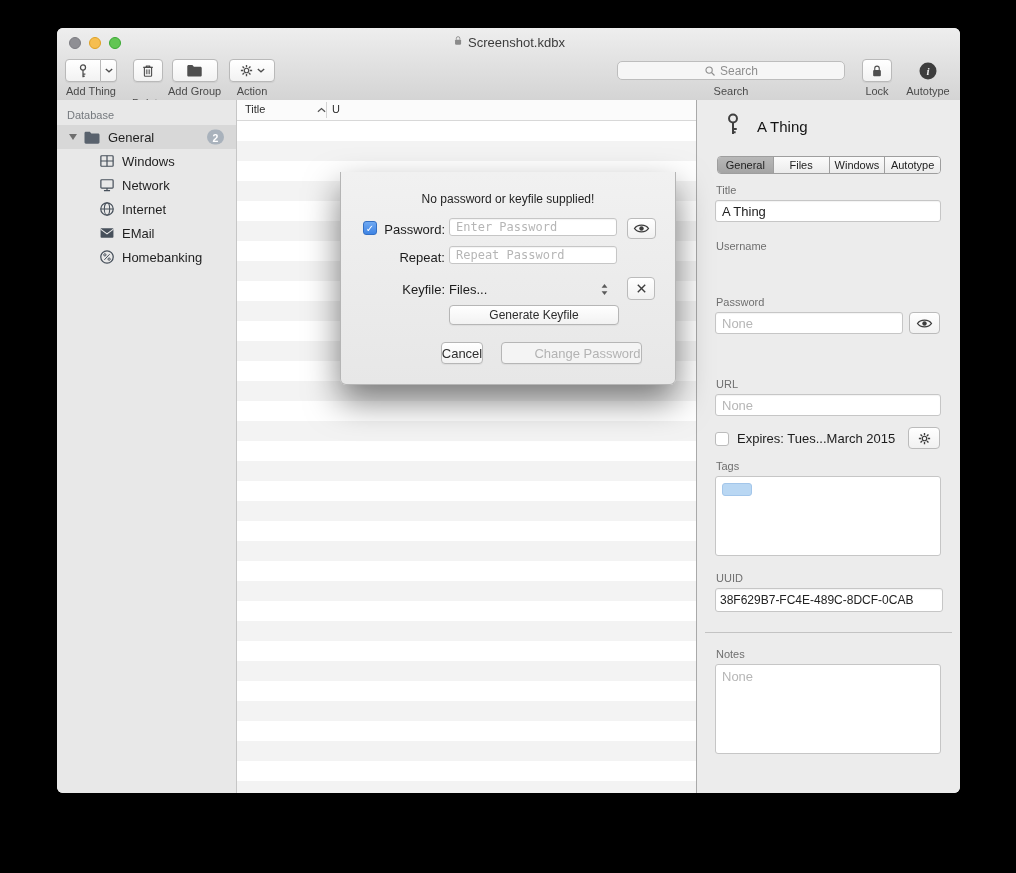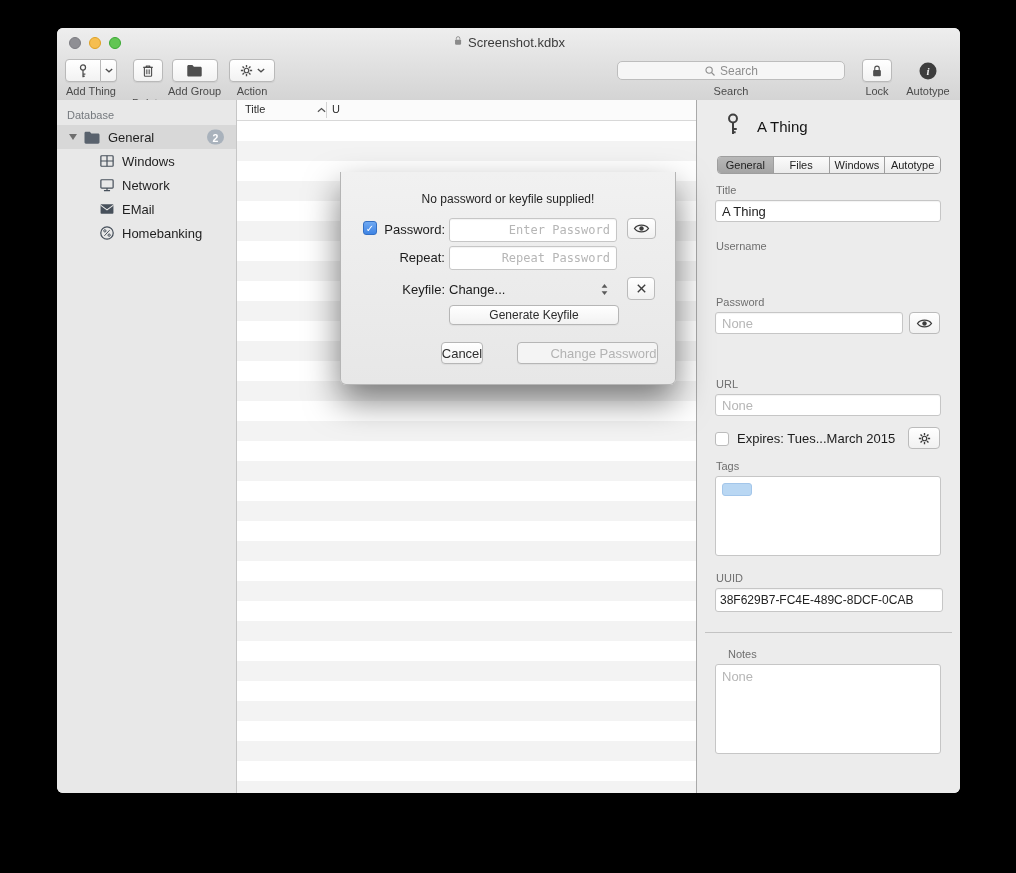--- a/index.html
+++ b/index.html
@@ -87,21 +87,21 @@
   .notes{position:absolute;left:18px;top:564px;width:226px;height:90px;box-sizing:border-box;resize:none;
          border:1px solid #c6c6c6;border-radius:3px;background:#fff;font-family:"Liberation Sans",sans-serif;
          font-size:13px;color:#222;padding:4px 6px;}
   .notes::placeholder{color:#b6b6b6;}
   
   .sheet{position:absolute;left:283px;top:72px;width:336px;height:213px;z-index:30;
          background:linear-gradient(#f1f1f1,#e7e7e7);border:1px solid #b5b5b5;border-top:none;
          border-radius:0 0 6px 6px;box-shadow:0 16px 34px rgba(0,0,0,.5);box-sizing:border-box;}
   .sheet-msg{position:absolute;left:0;right:0;top:20px;text-align:center;font-size:12px;color:#1f1f1f;}
   .dlabel{position:absolute;font-size:13px;color:#1c1c1c;text-align:right;width:64px;left:40px;}
-  .dfield{height:24px;width:168px;left:108px;font-family:"DejaVu Sans Mono",monospace;font-size:12px;text-align:right;}
+  .dfield{height:18px;width:168px;left:108px;font-family:"DejaVu Sans Mono",monospace;font-size:12px;}
   .popup{position:absolute;left:108px;top:106px;width:160px;height:22px;display:flex;align-items:center;
          font-size:13px;color:#1c1c1c;}
   .popup .stepper{margin-left:auto;color:#5a5a5a;}
   .disabled{color:#b3b3b3 !important;background:#f4f4f4 !important;}
 </style>
 </head>
 <body>
 
 <svg width="0" height="0" style="position:absolute">
   <defs>
@@ -285,20 +285,26 @@
             </svg>
           <span>Windows</span>
         </div>
         <div class="sb-row child">
           <svg class="icon sb-ic" width="16" height="14">
               <use href="#sym-monitor"></use>
             </svg>
           <span>Network</span>
         </div>
         <div class="sb-row child">
+          <svg class="icon sb-ic" width="16" height="16">
+              <use href="#sym-globe"></use>
+            </svg>
+          <span>Internet</span>
+        </div>
+        <div class="sb-row child">
           <svg class="icon sb-ic" width="16" height="12">
               <use href="#sym-envelope"></use>
             </svg>
           <span>EMail</span>
         </div>
         <div class="sb-row child">
           <svg class="icon sb-ic" width="16" height="16">
               <use href="#sym-coin"></use>
             </svg>
           <span>Homebanking</span>
@@ -358,53 +364,53 @@
         <div class="flabel" style="top:360px;">Tags</div>
         <div class="tagsbox">
           <span class="tagchip"></span>
         </div>
 
         <div class="flabel" style="top:472px;">UUID</div>
         <input class="field" style="left: 18px; top: 488px; width: 228px; height: 24px; font-size: 12px; padding: 0px 4px;" value="38F629B7-FC4E-489C-8DCF-0CAB">
 
         <div class="divider"></div>
 
-        <div class="flabel" style="top:548px;margin-left:12px;">Notes</div>
+        <div class="flabel" style="top:548px;">Notes</div>
         <textarea class="notes" placeholder="None" style=""></textarea>
       </div>
 
       <div class="sheet">
         <div class="sheet-msg">No password or keyfile supplied!</div>
 
         <div class="checkbox on" style="left:22px;top:49px;">✓</div>
         <div class="dlabel" style="top:50px;">Password:</div>
         <input class="field dfield" style="top: 46px; position: absolute;" placeholder="Enter Password">
         <div class="mini-btn" style="left:286px;top:46px;width:29px;height:21px;">
           <svg class="icon" width="17" height="13">
               <use href="#sym-eye"></use>
             </svg>
         </div>
 
         <div class="dlabel" style="top:78px;">Repeat:</div>
         <input class="field dfield" style="top: 74px; position: absolute;" placeholder="Repeat Password">
 
         <div class="dlabel" style="top:110px;">Keyfile:</div>
         <div class="popup">
-          <span>Change...</span>
+          <span>Files...</span>
           <svg class="icon stepper" width="9" height="13">
               <use href="#sym-updown"></use>
             </svg>
         </div>
         <div class="mini-btn" style="left:286px;top:105px;width:28px;height:23px;">
           <svg class="icon" width="13" height="13">
               <use href="#sym-x"></use>
             </svg>
         </div>
 
         <div class="push-btn" style="left:108px;top:133px;width:170px;height:20px;font-size:12px;">Generate Keyfile</div>
 
         <div class="push-btn" style="left:100px;top:170px;width:42px;height:22px;">Cancel</div>
-        <div class="push-btn disabled" style="left:176px;top:170px;width:141px;height:22px;padding-left:32px;">Change Password</div>
+        <div class="push-btn disabled" style="left:160px;top:170px;width:141px;height:22px;padding-left:32px;">Change Password</div>
       </div>
 
     </div>
   </div>
 </div>
 
 </body></html>

